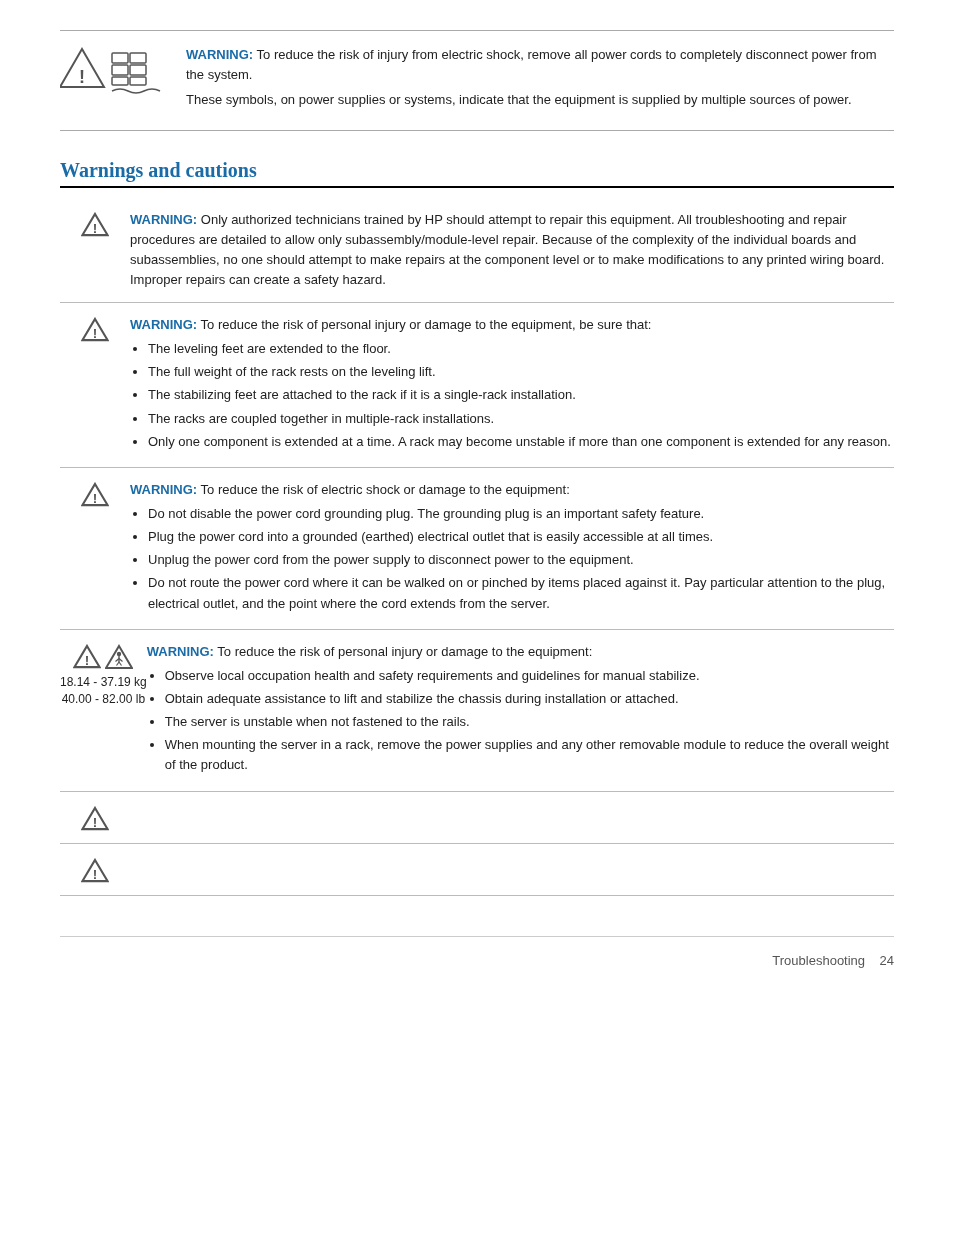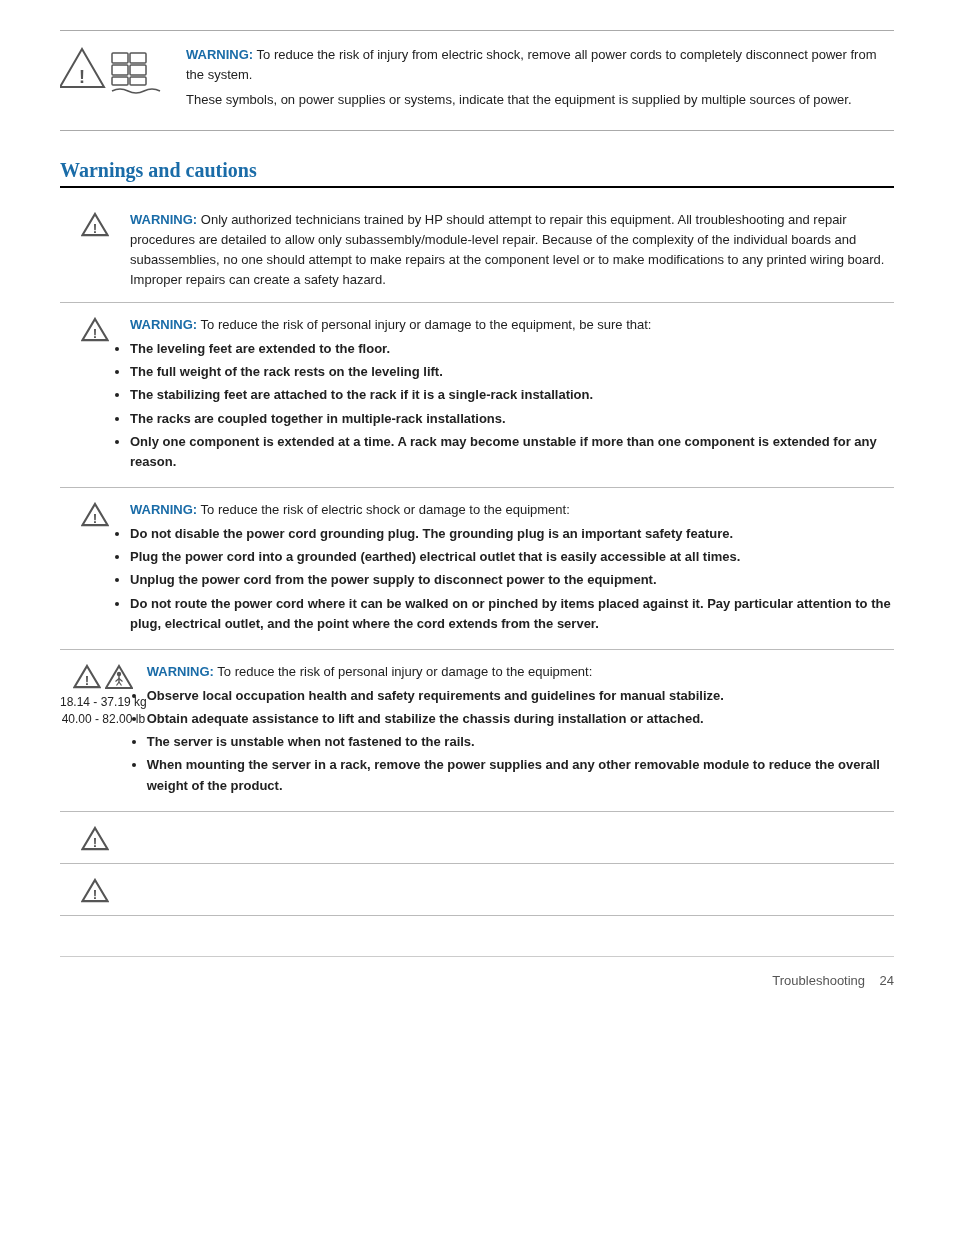--- a/index.html
+++ b/index.html
@@ -58,22 +58,22 @@
       display: flex;
       align-items: flex-start;
       justify-content: center;
       padding-top: 2px;
     }
     .warning-content {
       flex: 1;
       line-height: 1.55;
     }
     .warning-content ul {
+      margin-left: 18px;
       margin-top: 4px;
-      font-weight: bold;
     }
     .warning-content ul li {
       margin-bottom: 3px;
     }
     .label-warning {
       color: #1a6ca8;
       font-weight: bold;
     }
     .label-caution {
       color: #1a6ca8;

